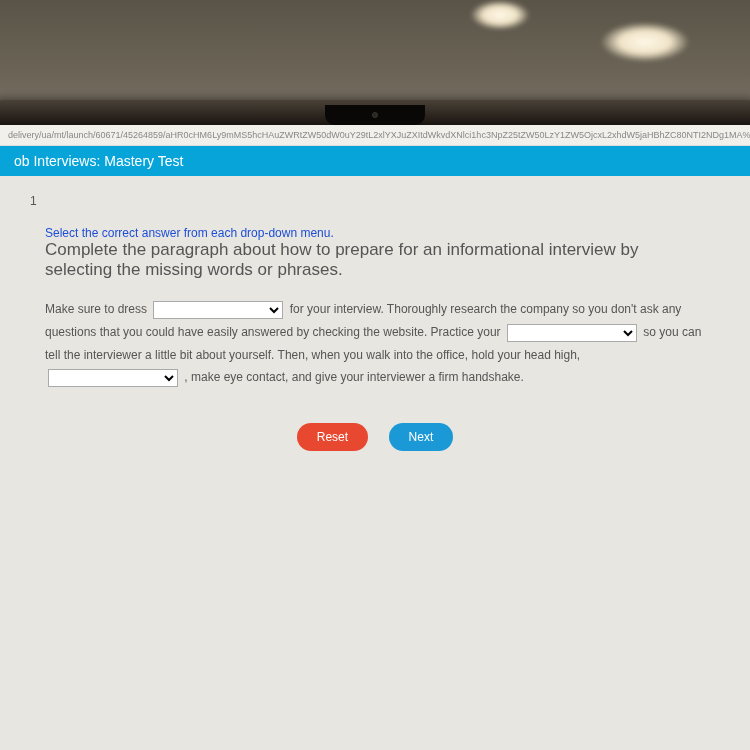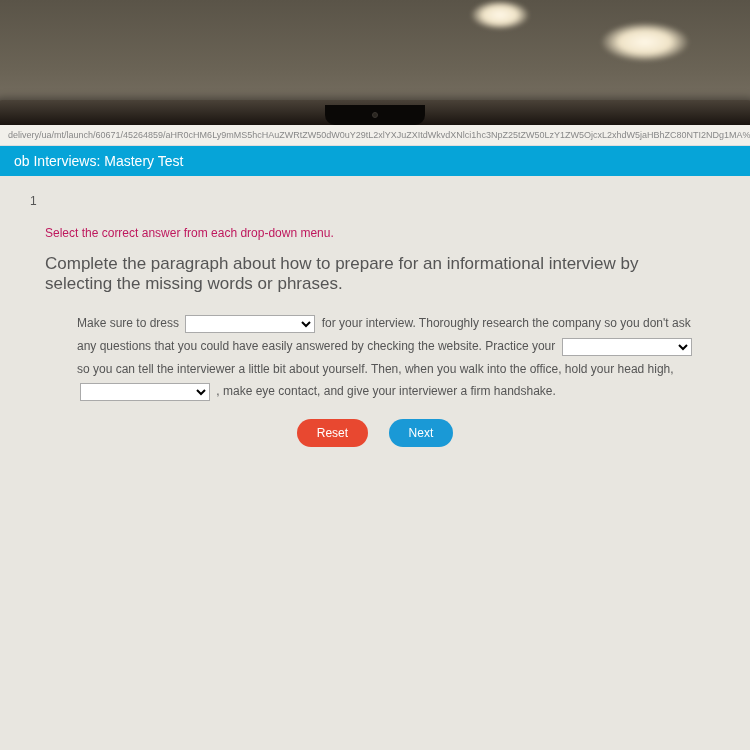--- a/index.html
+++ b/index.html
@@ -83,46 +83,44 @@
       padding: 18px 45px;
     }
     .question-num {
       font-size: 12px;
       color: #555;
       margin-bottom: 18px;
       margin-left: -15px;
     }
     .instruction {
       font-size: 12px;
-      color: #be185d;
-      margin-bottom: 14px;
+      color: #1d4ed8;
     }
     .subinstruction {
       font-size: 17px;
       color: #555;
       margin-bottom: 18px;
     }
     .paragraph {
       font-size: 12px;
       color: #555;
       line-height: 1.9;
-      margin-left: 32px;
     }
     .paragraph select {
       width: 130px;
       height: 18px;
       font-size: 11px;
       border: 1px solid #aaa;
       background: #fff;
       vertical-align: middle;
       margin: 0 3px;
     }
     .buttons {
       text-align: center;
-      margin-top: 16px;
+      margin-top: 34px;
     }
     .btn {
       display: inline-block;
       padding: 7px 20px;
       border-radius: 16px;
       font-size: 12px;
       color: #fff;
       border: none;
       cursor: pointer;
       margin: 0 8px;

